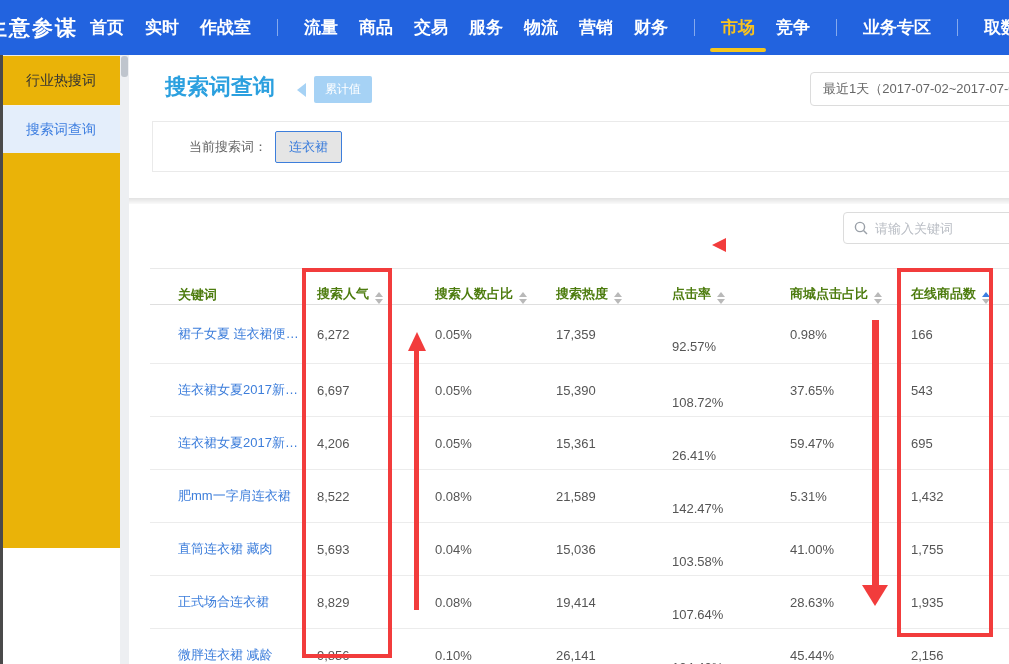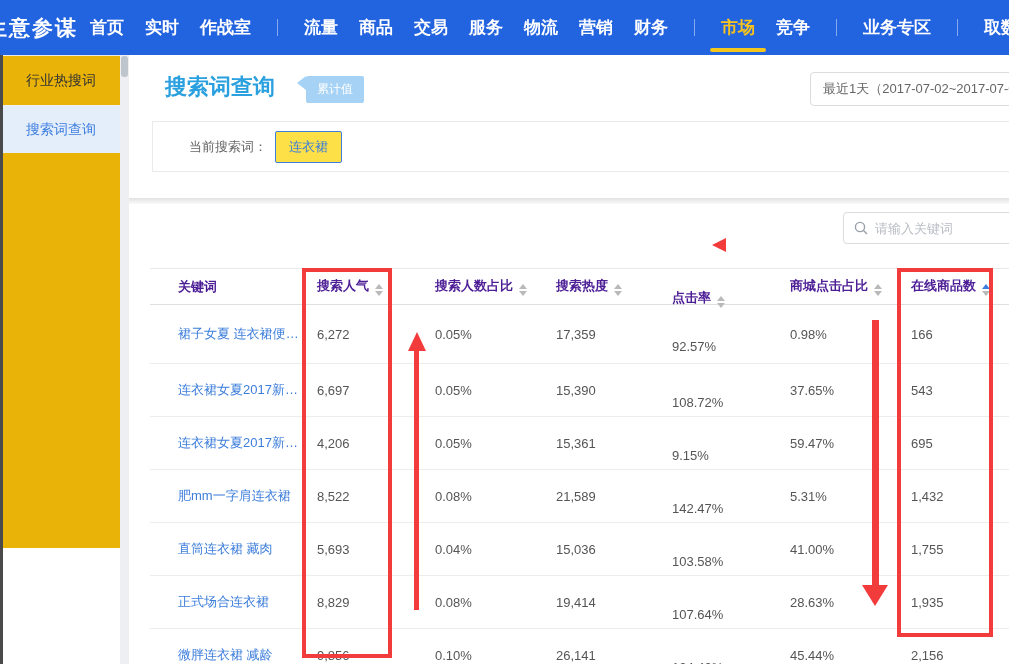--- a/index.html
+++ b/index.html
@@ -27,48 +27,48 @@
   .side-item { height:50px; display:flex; align-items:center; padding-left:23px; font-size:14px;
                color:#333; cursor:pointer; border-bottom:1px solid #F0F0F0; }
   .side-item.active { background:#E4EEFB; color:#3D7EE0; border-bottom:none; height:47px; }
   .side-scroll { position:absolute; left:120px; top:55px; width:9px; height:609px; background:#EDEFF2; }
   .side-thumb { position:absolute; left:1px; top:1px; width:7px; height:21px; background:#BFC5CD; border-radius:3px; }
 
   
   .main { position:absolute; left:129px; top:55px; width:880px; height:609px; background:#fff; }
 
   .page-title { position:absolute; left:36px; top:17px; font-size:22px; font-weight:bold; color:#2BA0DF; }
-  .badge-wrap { position:absolute; left:168px; top:21px; display:flex; align-items:flex-start; }
+  .badge-wrap { position:absolute; left:168px; top:21px; display:flex; align-items:center;gap:8px; }
   .badge-notch { width:0; height:0; border-top:7px solid transparent; border-bottom:7px solid transparent;
                  border-right:9px solid #A6D2F5; }
   .badge { background:#A6D2F5; color:#fff; font-size:12px; padding:5px 11px; border-radius:2px; }
 
   .datebox { position:absolute; left:681px; top:17px; width:270px; height:34px; border:1px solid #DCDCDC;
              border-radius:4px; background:#fff; font-size:13px; color:#666; line-height:32px;
              padding-left:12px; white-space:nowrap; overflow:hidden; cursor:pointer; }
 
   .filter-panel { position:absolute; left:23px; top:66px; width:1000px; height:51px; border:1px solid #EAEAEA; background:#fff; display:flex; align-items:center; }
   .filter-label { margin-left:36px; font-size:13px; color:#666; }
   .keyword-tag { margin-left:8px; border:1px solid #3D7EDB; color:#3D7EDB; font-size:13px;
-                 padding:6px 13px; border-radius:2px; background:#fde047; cursor:pointer; }
+                 padding:6px 13px; border-radius:2px; background:#e5e5e5; cursor:pointer; }
 
   .section-divider { position:absolute; left:0; top:143px; width:880px; height:6px;
                      background:linear-gradient(#E2E2E2,#FAFAFA); }
 
   .searchbox { position:absolute; left:714px; top:157px; width:230px; height:32px; border:1px solid #DCDCDC;
                border-radius:4px; display:flex; align-items:center; padding-left:10px; background:#fff; }
   .searchbox svg { flex:0 0 auto; }
   .searchbox input { border:none; outline:none; font-size:13px; color:#555; margin-left:7px; width:150px;
                      font-family:inherit; }
   .searchbox input::placeholder { color:#B9BDC4; }
 
   
   .table { position:absolute; left:21px; top:213px; width:859px; }
   .trow { display:flex; align-items:center; border-bottom:1px solid #ECECEC; }
-  .thead { height:37px; border-top:1px solid #E9E9E9; border-bottom:1px solid #DFDFDF; font-weight:bold; font-size:13px; color:#4c1d95; }
+  .thead { height:37px; border-top:1px solid #E9E9E9; border-bottom:1px solid #DFDFDF; font-weight:bold; font-size:13px; color:#4d7c0f;align-items:flex-end; }
   .tbody-row { height:53px; font-size:13px; color:#555; }
   .tbody-row.first { height:59px; }
   .c { flex:0 0 auto; white-space:nowrap; overflow:hidden; }
   .c1 { width:150px; padding-left:28px; }
   .c2 { width:120px; padding-left:17px; }
   .c3 { width:120px; padding-left:15px; }
   .c4 { width:120px; padding-left:16px; }
   .c5 { width:120px; padding-left:12px;margin-top:24px; }
   .c6 { width:120px; padding-left:10px; }
   .c7 { width:109px; padding-left:11px; }
@@ -200,21 +200,21 @@
       <div class="c c4">15,390</div>
       <div class="c c5">108.72%</div>
       <div class="c c6">37.65%</div>
       <div class="c c7">543</div>
     </div>
     <div class="trow tbody-row">
       <div class="c c1 kw">连衣裙女夏2017新款...</div>
       <div class="c c2">4,206</div>
       <div class="c c3">0.05%</div>
       <div class="c c4">15,361</div>
-      <div class="c c5">9.15%</div>
+      <div class="c c5">26.41%</div>
       <div class="c c6">59.47%</div>
       <div class="c c7">695</div>
     </div>
     <div class="trow tbody-row">
       <div class="c c1 kw">肥mm一字肩连衣裙</div>
       <div class="c c2">8,522</div>
       <div class="c c3">0.08%</div>
       <div class="c c4">21,589</div>
       <div class="c c5">142.47%</div>
       <div class="c c6">5.31%</div>

